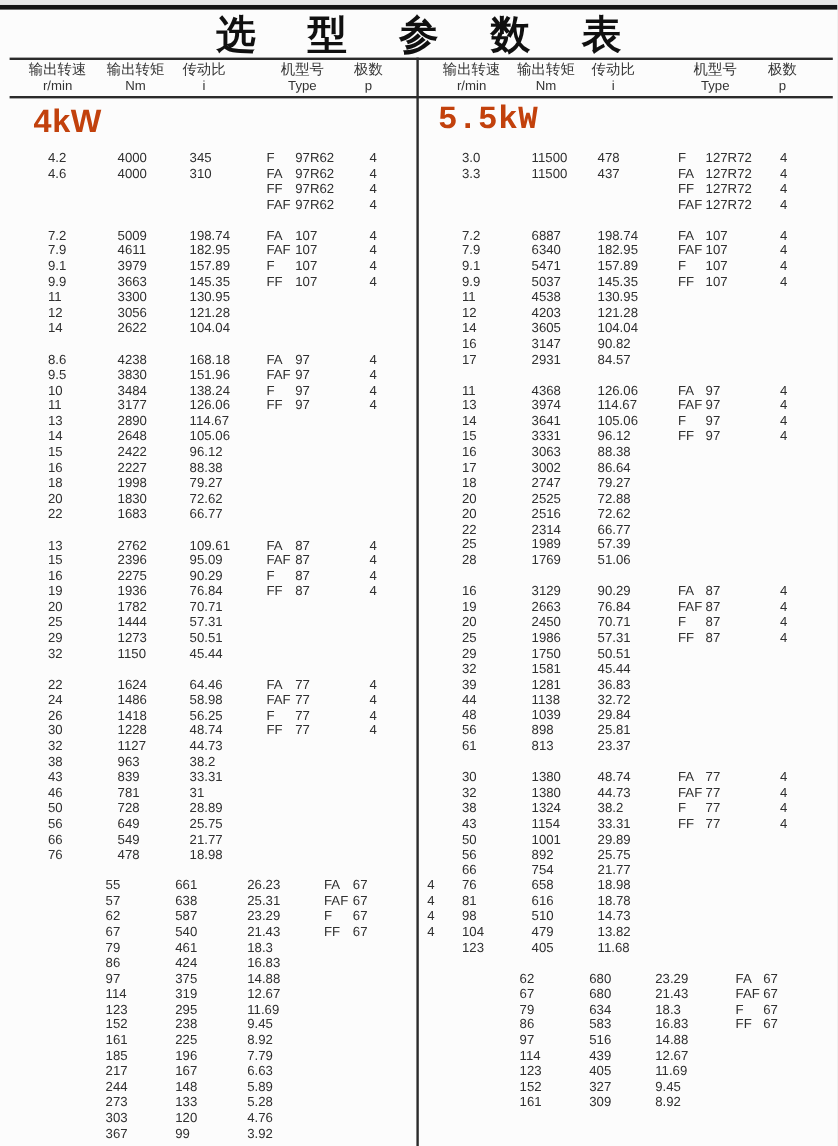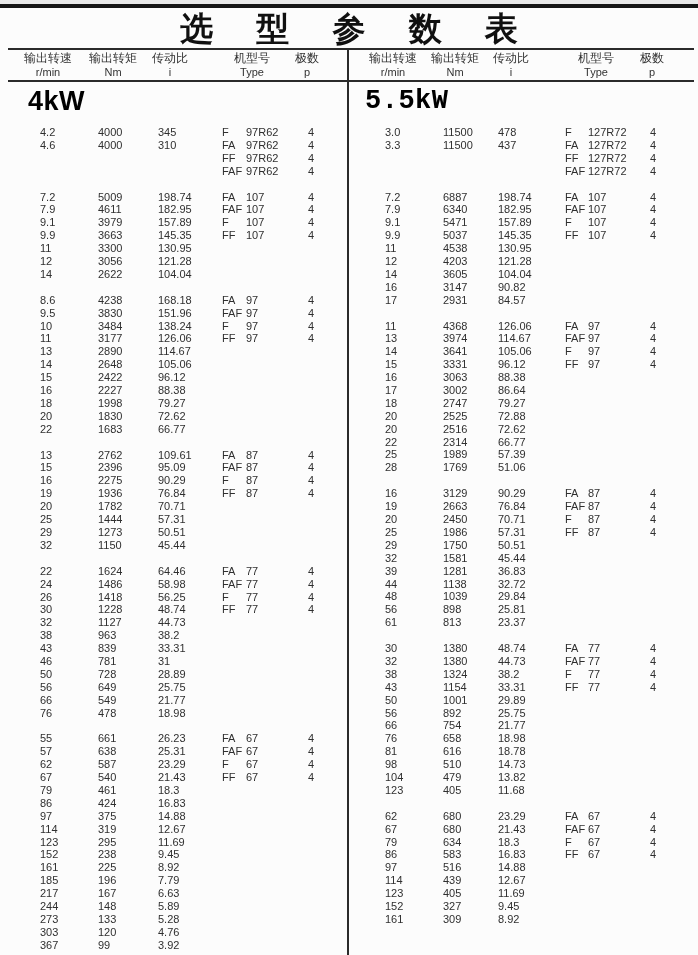--- a/index.html
+++ b/index.html
@@ -18,31 +18,31 @@
   .rule-top { top:44px; }
   .rule-bot { top:76px; }
   .divider { position:absolute; top:44px; left:347px; width:2px; height:911px; background:#2b2b2b; }
 
   .header-half { position:absolute; top:48px; height:28px; }
   .hcol { position:absolute; top:0; width:90px; text-align:center; }
   .hcol .hlabel { display:block; font-size:12px; color:#333; line-height:13px; }
   .hcol .hunit  { display:block; font-size:11px; color:#333; line-height:14px; }
 
   .kw-heading {
-    position:absolute; top:82px; font-size:27px; font-weight:bold; color:#000000;
+    position:absolute; top:82px; font-size:27px; font-weight:bold; color:#c2410c;
     letter-spacing:0.5px;
   }
   .kw-left  { left:28px; }
   .kw-right { left:365px;font-family:Liberation Mono, monospace; }
 
   .data-half { position:absolute; top:122px; width:420px; }
   .data-left  { left:0; }
   .data-right { left:348px; }
   .group { margin-bottom:13px; }
-  .group:last-child { margin-bottom:0; }
+  .group:last-child { margin-bottom:0;padding-left:48px; }
   .row { display:flex; height:12.9px; line-height:12.9px; font-size:11px; white-space:nowrap; }
   .row.L { padding-left:40px; }
   .row.R { padding-left:37px; }
   .c { display:block; overflow:visible; }
   .L .c0{width:58px} .L .c1{width:60px} .L .c2{width:64px}
   .L .c3{width:24px} .L .c4{width:62px} .L .c5{width:20px}
   .R .c0{width:58px} .R .c1{width:55px} .R .c2{width:67px}
   .R .c3{width:23px} .R .c4{width:62px} .R .c5{width:20px}
 </style>
 </head>

